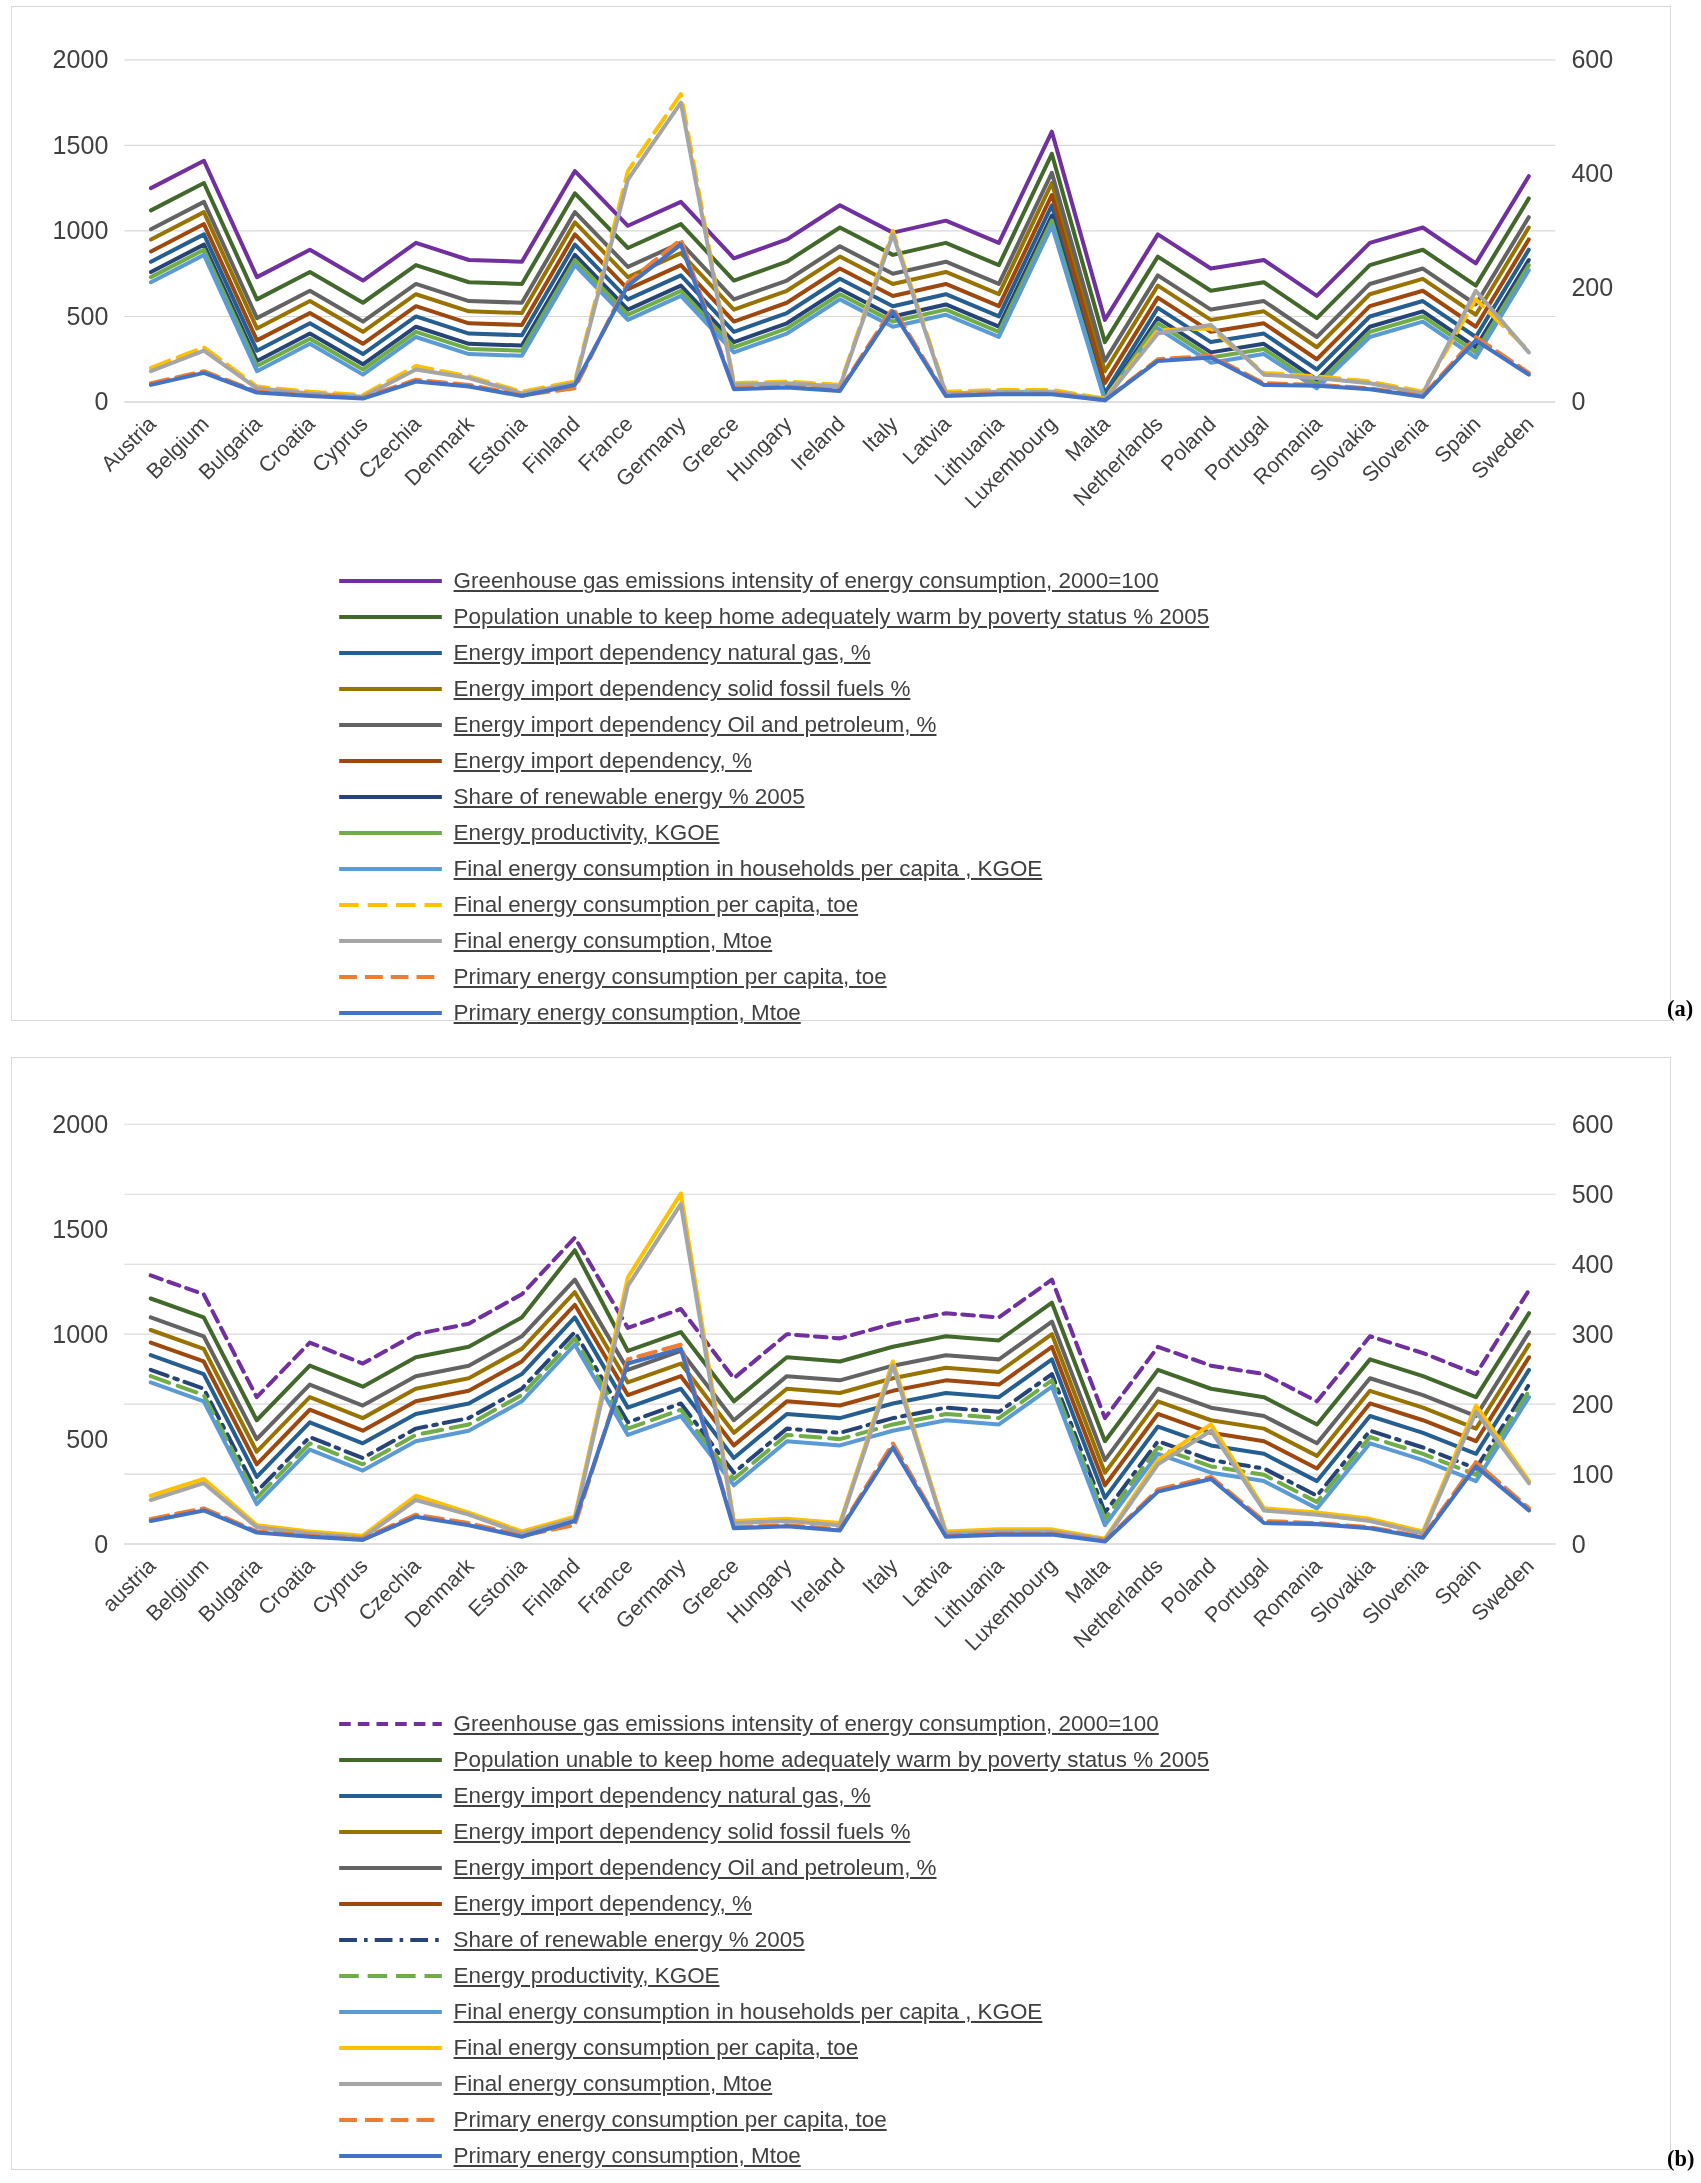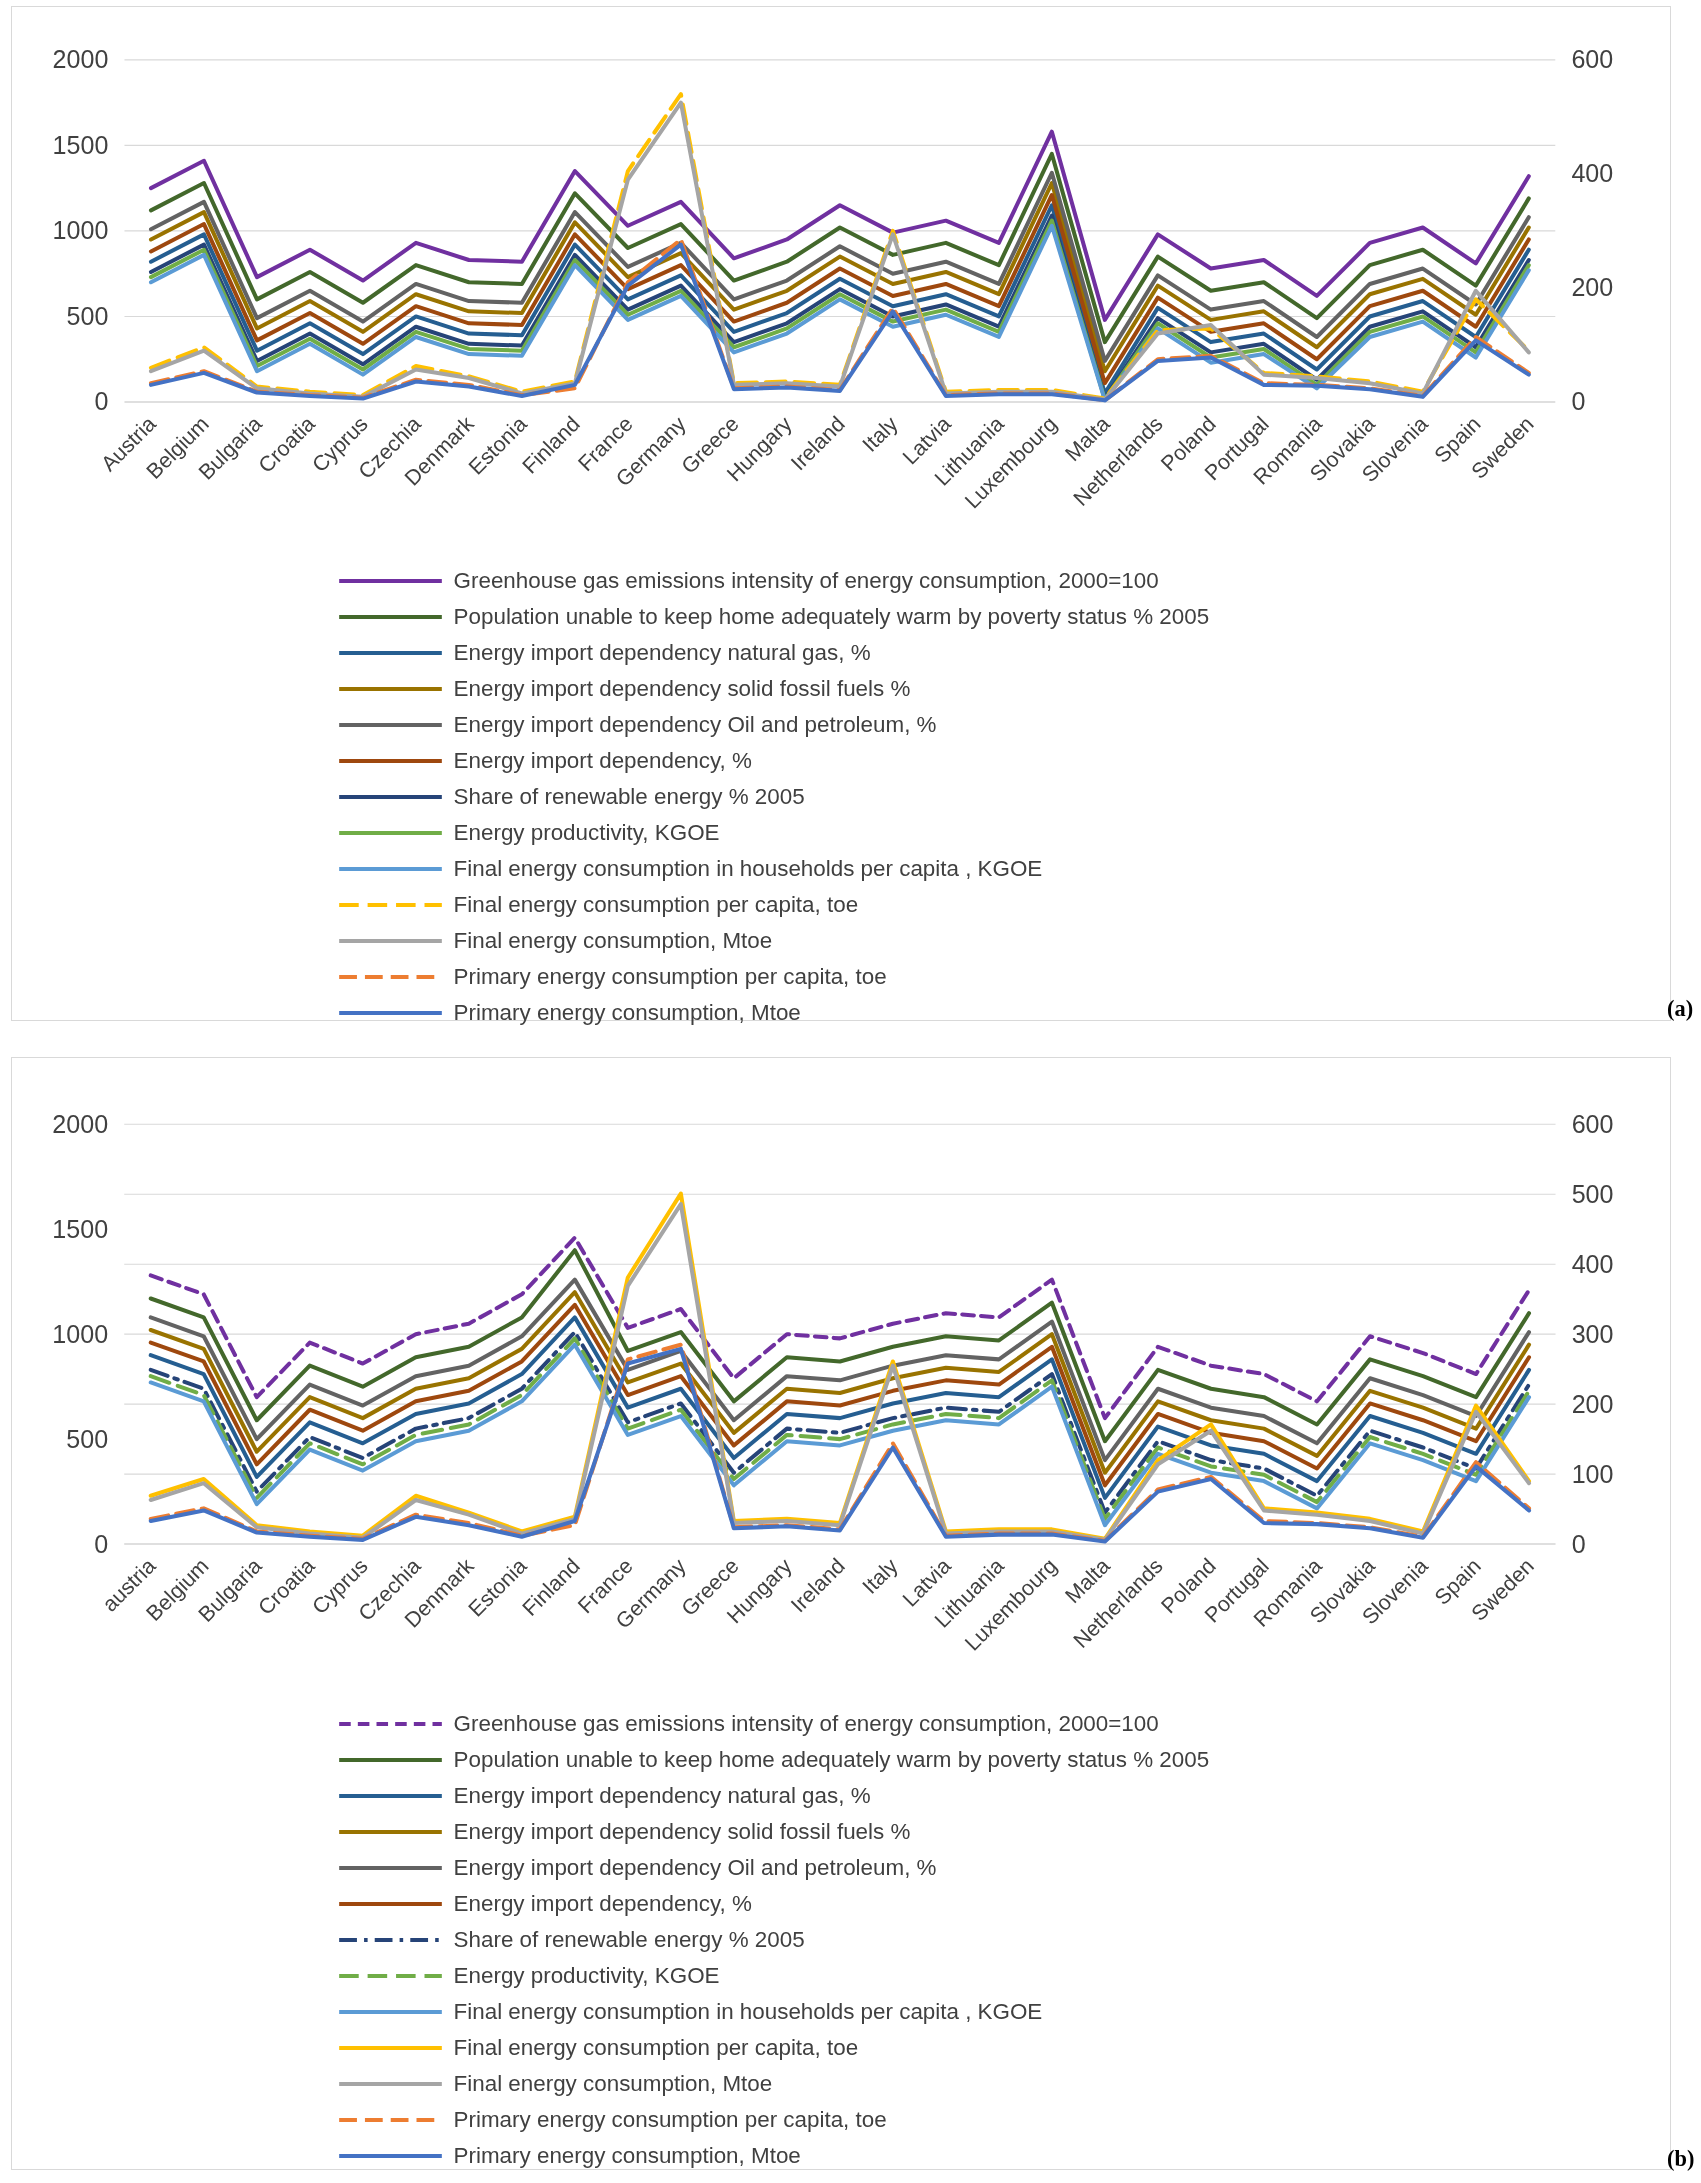--- a/index.html
+++ b/index.html
@@ -5,21 +5,21 @@
   html,body{margin:0;padding:0;}
   body{
     width:1701px;height:2183px;background:#ffffff;
     font-family:"Liberation Sans",sans-serif;position:relative;
   }
   .panel{position:absolute;border:1.3px solid #D9D9D9;background:#ffffff;}
   #panel-a{left:10.8px;top:6.3px;width:1658px;height:1013px;}
   #panel-b{left:10.8px;top:1057px;width:1658px;height:1111px;}
   .chart-mount{position:absolute;left:0;top:0;right:0;bottom:0;}
   .legend{position:absolute;display:flex;flex-direction:column;}
-  .legend-row{display:flex;align-items:center;gap:10.8px;color:#404040;}
+  .legend-row{display:flex;align-items:center;gap:10.8px;color:#404040;text-decoration:underline;}
   .legend-row span{white-space:nowrap;}
   .tag{
     position:absolute;font-family:"Liberation Serif",serif;font-weight:bold;
     font-size:22.4px;color:#000000;
   }
   #tag-a{left:1667px;top:996px;}
   #tag-b{left:1667px;top:2146px;}
   svg text{font-family:"Liberation Sans",sans-serif;}
 </style>
 </head>

